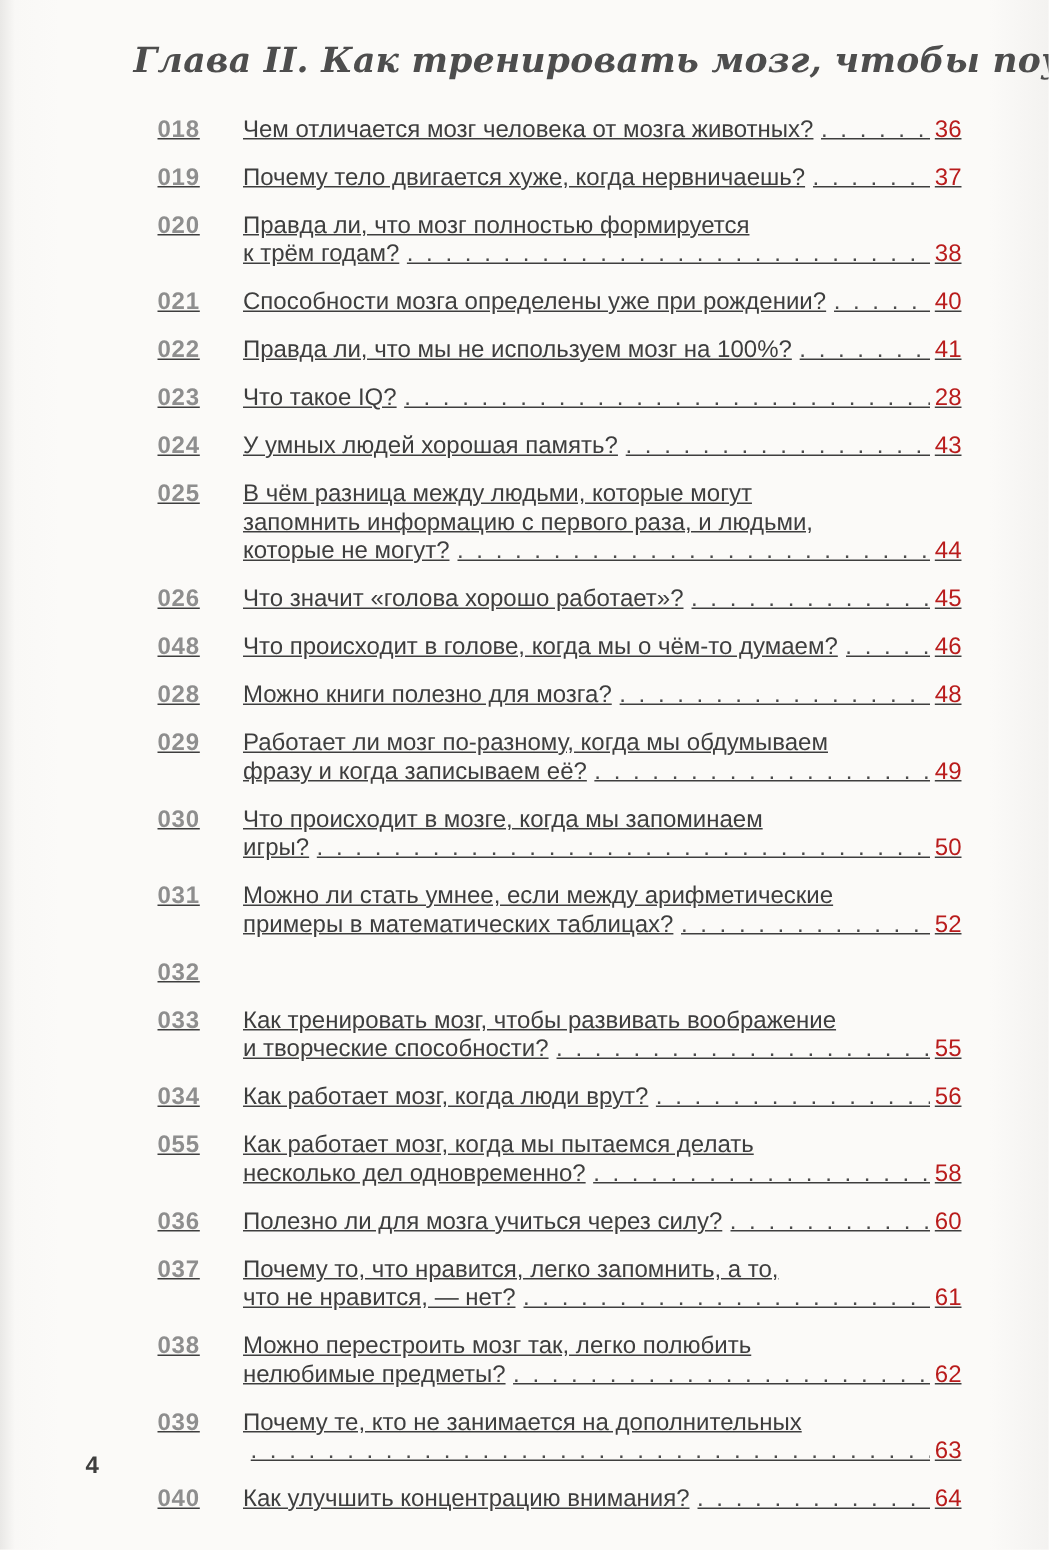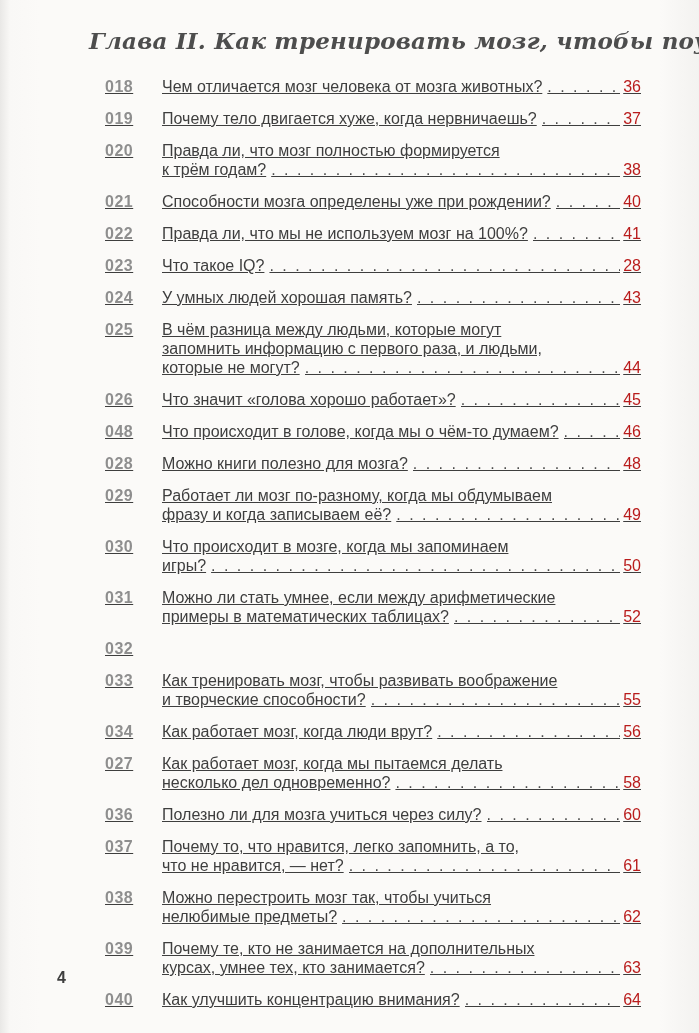--- a/index.html
+++ b/index.html
@@ -291,21 +291,21 @@
     <span class="lines">
           <div class="line last">
             <span class="line-text">Как работает мозг, когда люди врут?</span>
             <span class="leader"></span>
             <span class="pagenum">56</span>
           </div>
         </span>
   </div>
 
   <div class="entry">
-    <span class="num">027</span>
+    <span class="num">055</span>
     <span class="lines">
           <div class="line">Как работает мозг, когда мы пытаемся делать</div>
           <div class="line last">
             <span class="line-text">несколько дел одновременно?</span>
             <span class="leader"></span>
             <span class="pagenum">58</span>
           </div>
         </span>
   </div>
 
@@ -328,35 +328,34 @@
             <span class="line-text">что не нравится, — нет?</span>
             <span class="leader"></span>
             <span class="pagenum">61</span>
           </div>
         </span>
   </div>
 
   <div class="entry">
     <span class="num">038</span>
     <span class="lines">
-          <div class="line">Можно перестроить мозг так, чтобы учиться</div>
+          <div class="line">Можно перестроить мозг так, легко полюбить</div>
           <div class="line last">
             <span class="line-text">нелюбимые предметы?</span>
             <span class="leader"></span>
             <span class="pagenum">62</span>
           </div>
         </span>
   </div>
 
   <div class="entry">
     <span class="num">039</span>
     <span class="lines">
           <div class="line">Почему те, кто не занимается на дополнительных</div>
           <div class="line last">
-            <span class="line-text">курсах, умнее тех, кто занимается?</span>
             <span class="leader"></span>
             <span class="pagenum">63</span>
           </div>
         </span>
   </div>
 
   <div class="entry">
     <span class="num">040</span>
     <span class="lines">
           <div class="line last">

